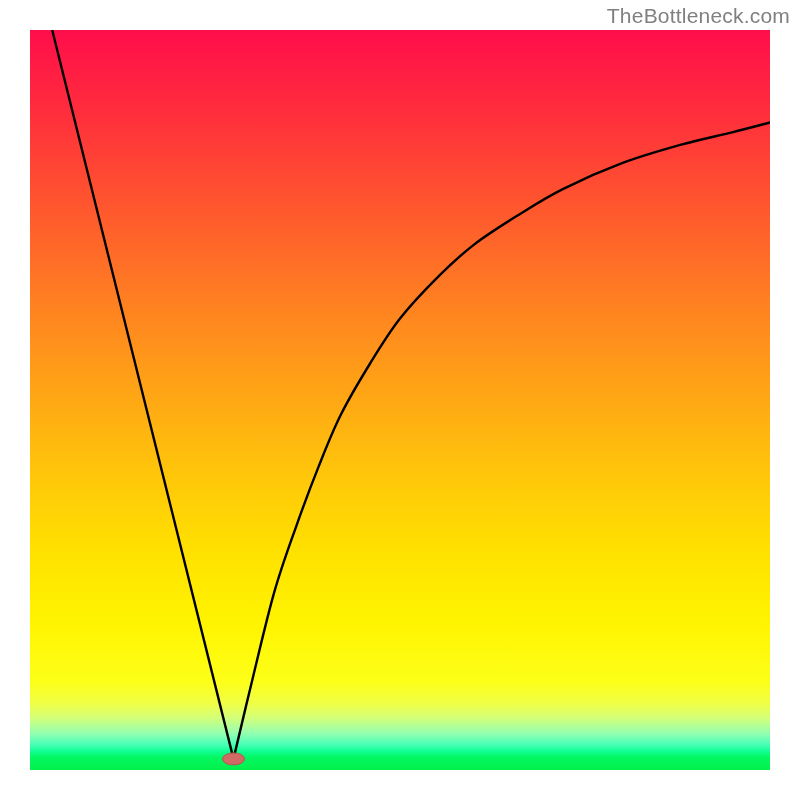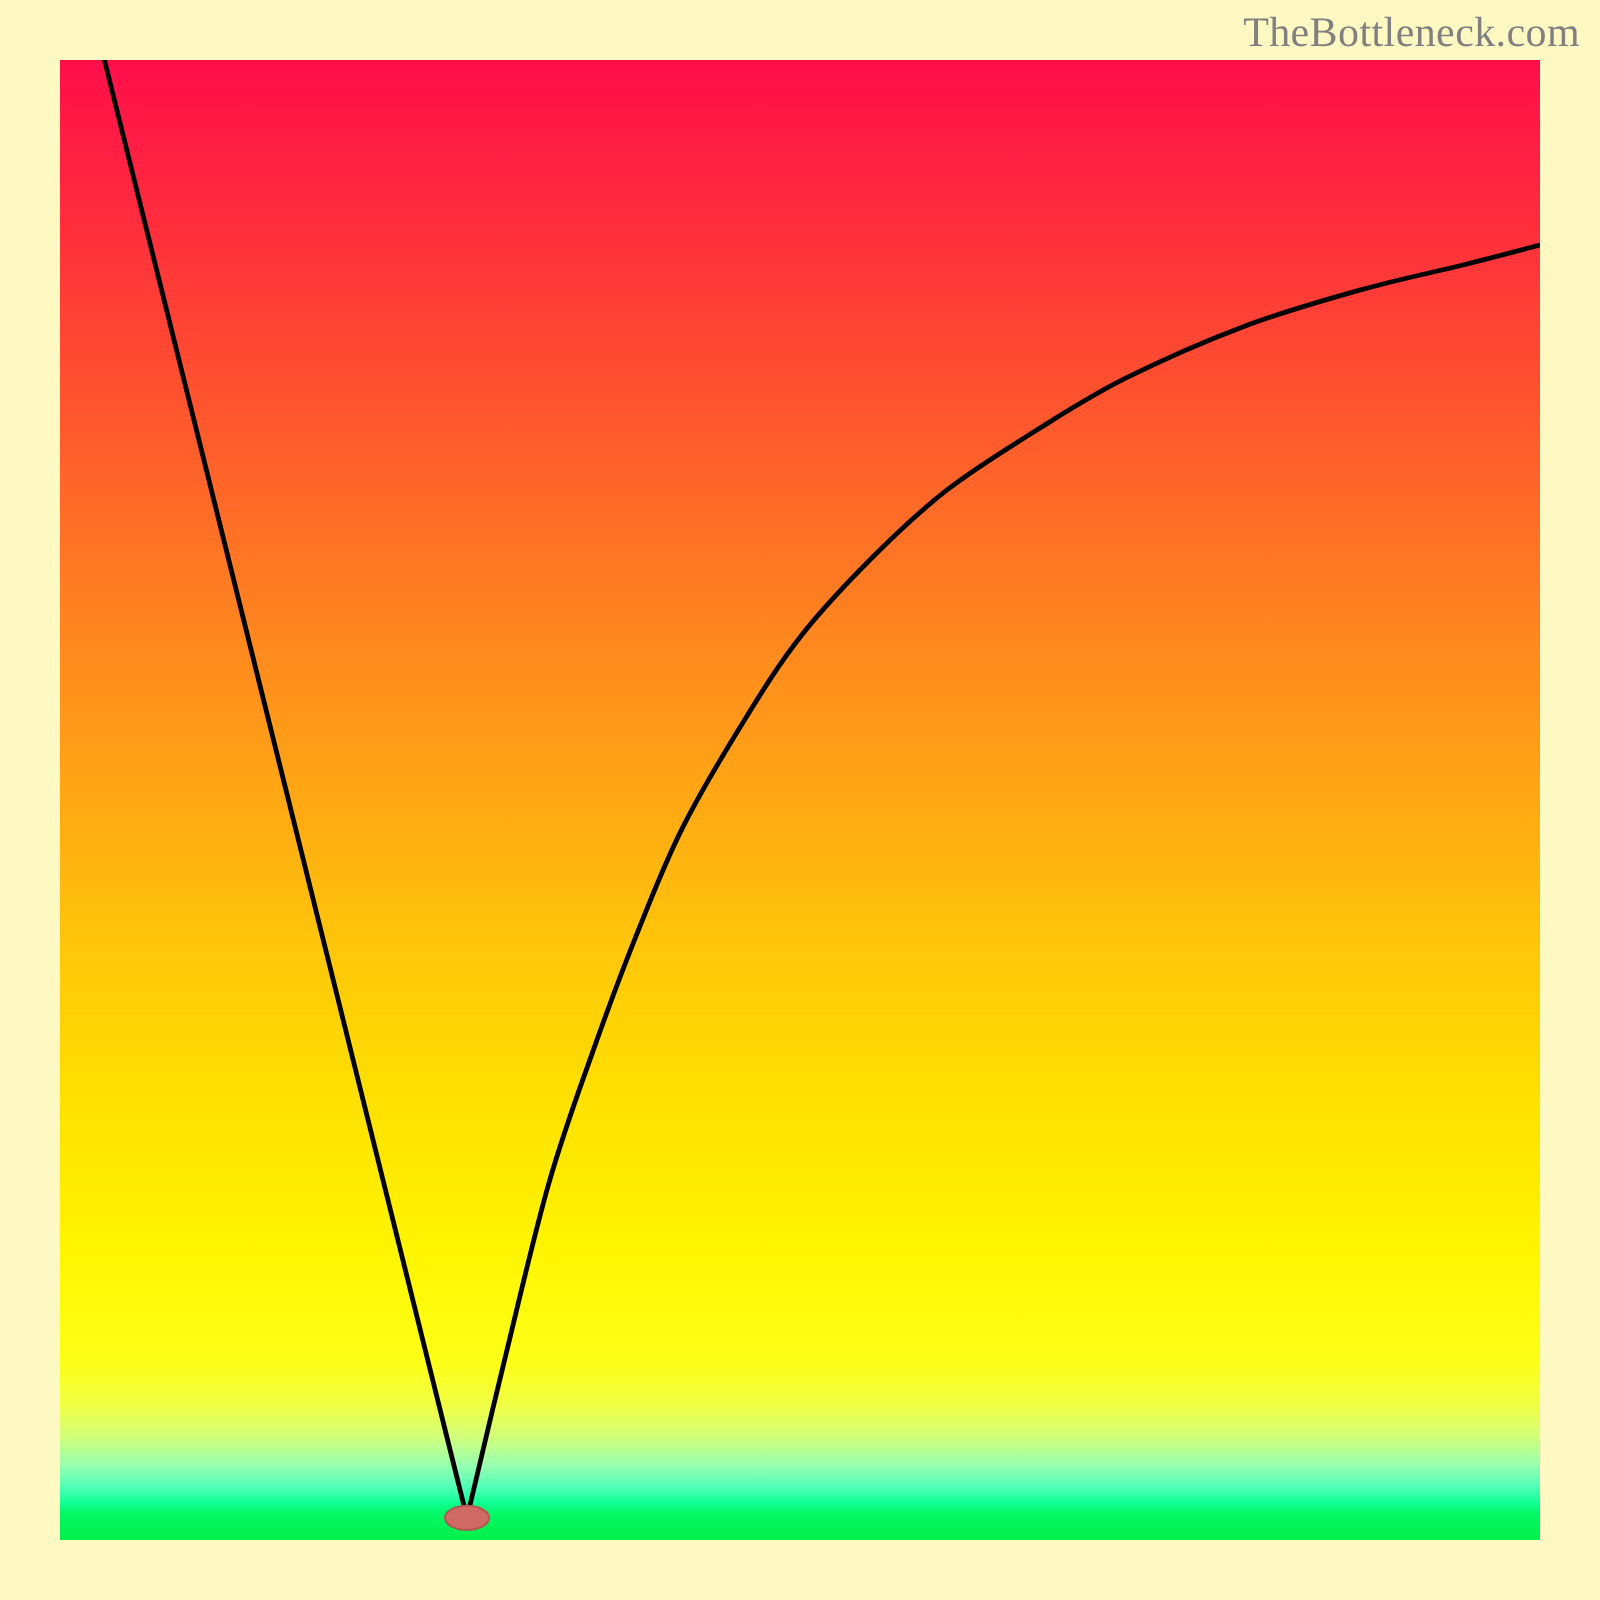--- a/index.html
+++ b/index.html
@@ -8,22 +8,21 @@
     width: 800px;
     height: 800px;
     overflow: hidden;
     background: #000;
     font-family: Arial, Helvetica, sans-serif;
   }
   .frame {
     position: relative;
     width: 800px;
     height: 800px;
-    background: #fef9c3;
-    font-family: Liberation Serif, serif;
+    background: #ffffff;
   }
   .plot-area {
     position: absolute;
     left: 30px;
     top: 30px;
     width: 740px;
     height: 740px;
     
     background: linear-gradient(to bottom,
       #ff0e4a 0%,

